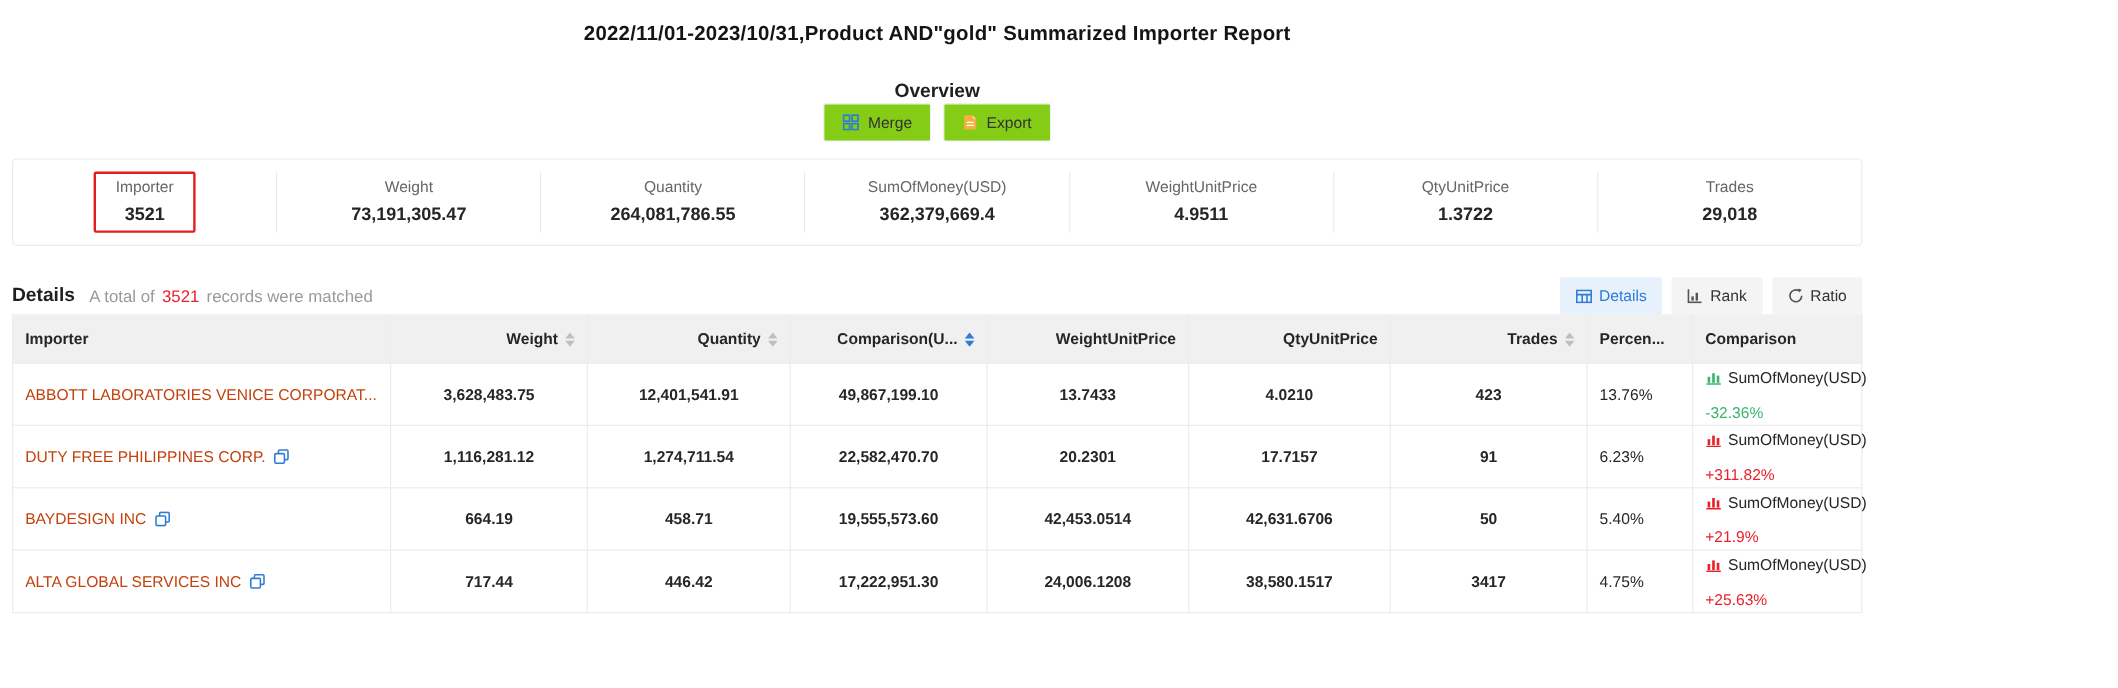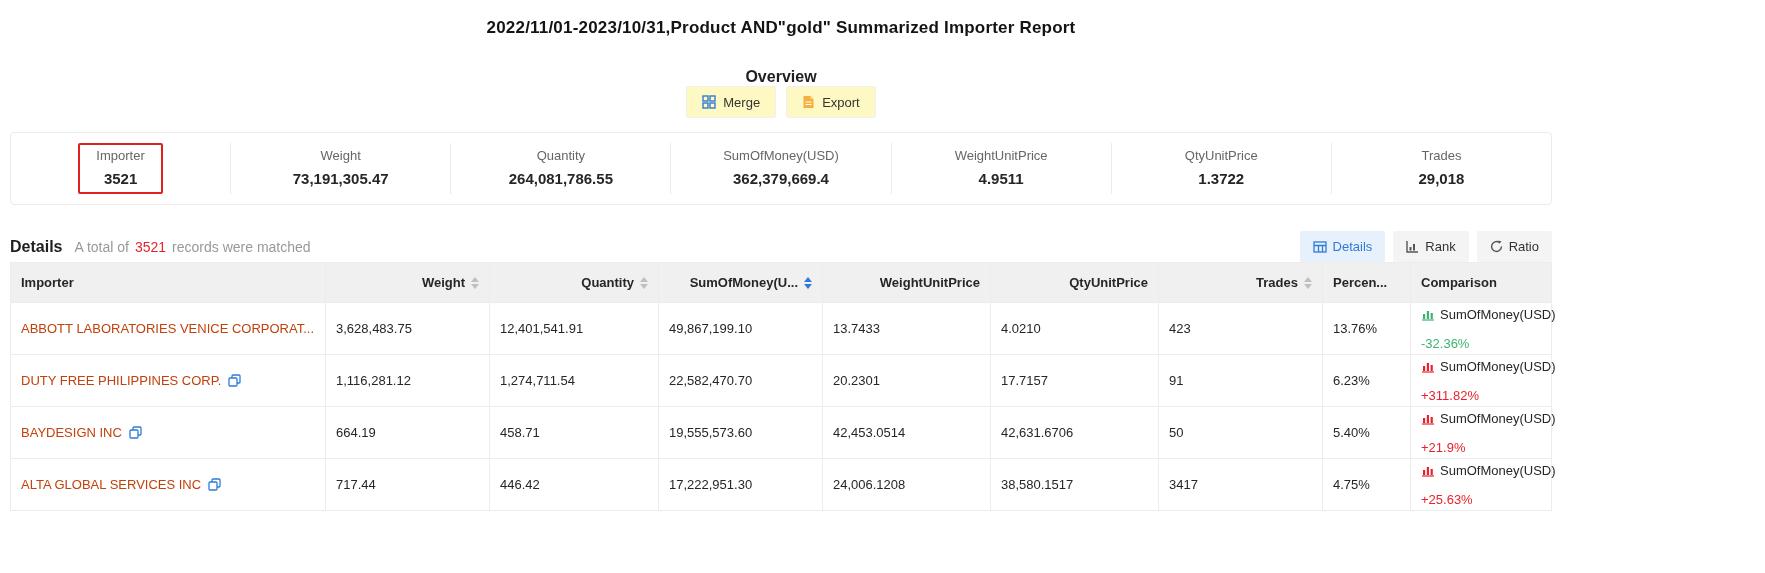--- a/index.html
+++ b/index.html
@@ -14,21 +14,21 @@
   .page-title {
     text-align:center; padding:18px 0 0; font-size:17px; font-weight:bold;
     color:#141414; letter-spacing:0.2px;
   }
 
   .toolbar { display:flex; align-items:center; justify-content:space-between; margin:30px 0 14px;flex-direction:column; }
   .section-heading { font-size:16px; font-weight:bold; color:#1f1f1f; }
   .toolbar-buttons { display:flex; gap:10px; }
   .btn {
     display:inline-flex; align-items:center; gap:7px; height:32px; padding:0 15px;
-    background:#fef9c3; border:1px solid #f0f0f0; border-radius:2px;
+    background:#84cc16; border:1px solid #f0f0f0; border-radius:2px;
     font-size:13px; color:#333; cursor:pointer; font-family:inherit;
   }
   .btn-icon { display:inline-flex; align-items:center; }
 
   .overview-box {
     display:flex; border:1px solid #ebebeb; border-radius:4px;
     padding:10px 0; margin-bottom:26px;
   }
   .stat { flex:1; display:flex; justify-content:center; align-items:center; }
   .stat:not(:last-child) { border-right:1px solid #ebebeb; }
@@ -46,21 +46,21 @@
     display:inline-flex; align-items:center; gap:6px; height:31px; padding:0 13px;
     background:#f4f4f4; border:none; border-radius:2px; font-size:13px; color:#333;
     cursor:pointer; font-family:inherit;
   }
   .view-btn.active { background:#e7f1fb; color: var(--color-accent, #2e7cd6); }
 
   table { width:100%; border-collapse:collapse; table-layout:fixed; font-size:13px; }
   th, td { border:1px solid #ececec; padding:0 10px; }
   th { background:#f0f0f0; height:40px; font-weight:bold; color:#262626; text-align:left; }
   td { height:52px; background:#fff; }
-  .num { text-align:left; }
+  .num { text-align:center;font-weight:bold; }
   .th-inner { display:flex; align-items:center; gap:6px; }
   .th-inner.right { justify-content:flex-end; }
   .th-label { white-space:nowrap; overflow:hidden; }
   .sort-carets { display:inline-flex; flex-direction:column; gap:2px; }
   .caret-up { width:0; height:0; border-left:4px solid transparent; border-right:4px solid transparent; border-bottom:5px solid #bfbfbf; }
   .caret-down { width:0; height:0; border-left:4px solid transparent; border-right:4px solid transparent; border-top:5px solid #bfbfbf; }
   .sorted-desc .caret-down { border-top-color: var(--color-accent, #2e7cd6); }
   .sorted-desc .caret-up { border-bottom-color: var(--color-accent, #2e7cd6); }
 
   .importer-flex { display:flex; align-items:center; gap:7px; white-space:nowrap; overflow:hidden; }
@@ -223,21 +223,21 @@
           <span class="th-inner right">
               <span class="th-label">Quantity</span>
               <span class="sort-carets">
                 <i class="caret-up"></i>
                 <i class="caret-down"></i>
               </span>
             </span>
         </th>
         <th class="sorted-desc">
           <span class="th-inner right">
-              <span class="th-label">SumOfMoney(U...</span>
+              <span class="th-label">Comparison(U...</span>
               <span class="sort-carets">
                 <i class="caret-up"></i>
                 <i class="caret-down"></i>
               </span>
             </span>
         </th>
         <th>
           <span class="th-inner right">
               <span class="th-label">WeightUnitPrice</span>
             </span>

